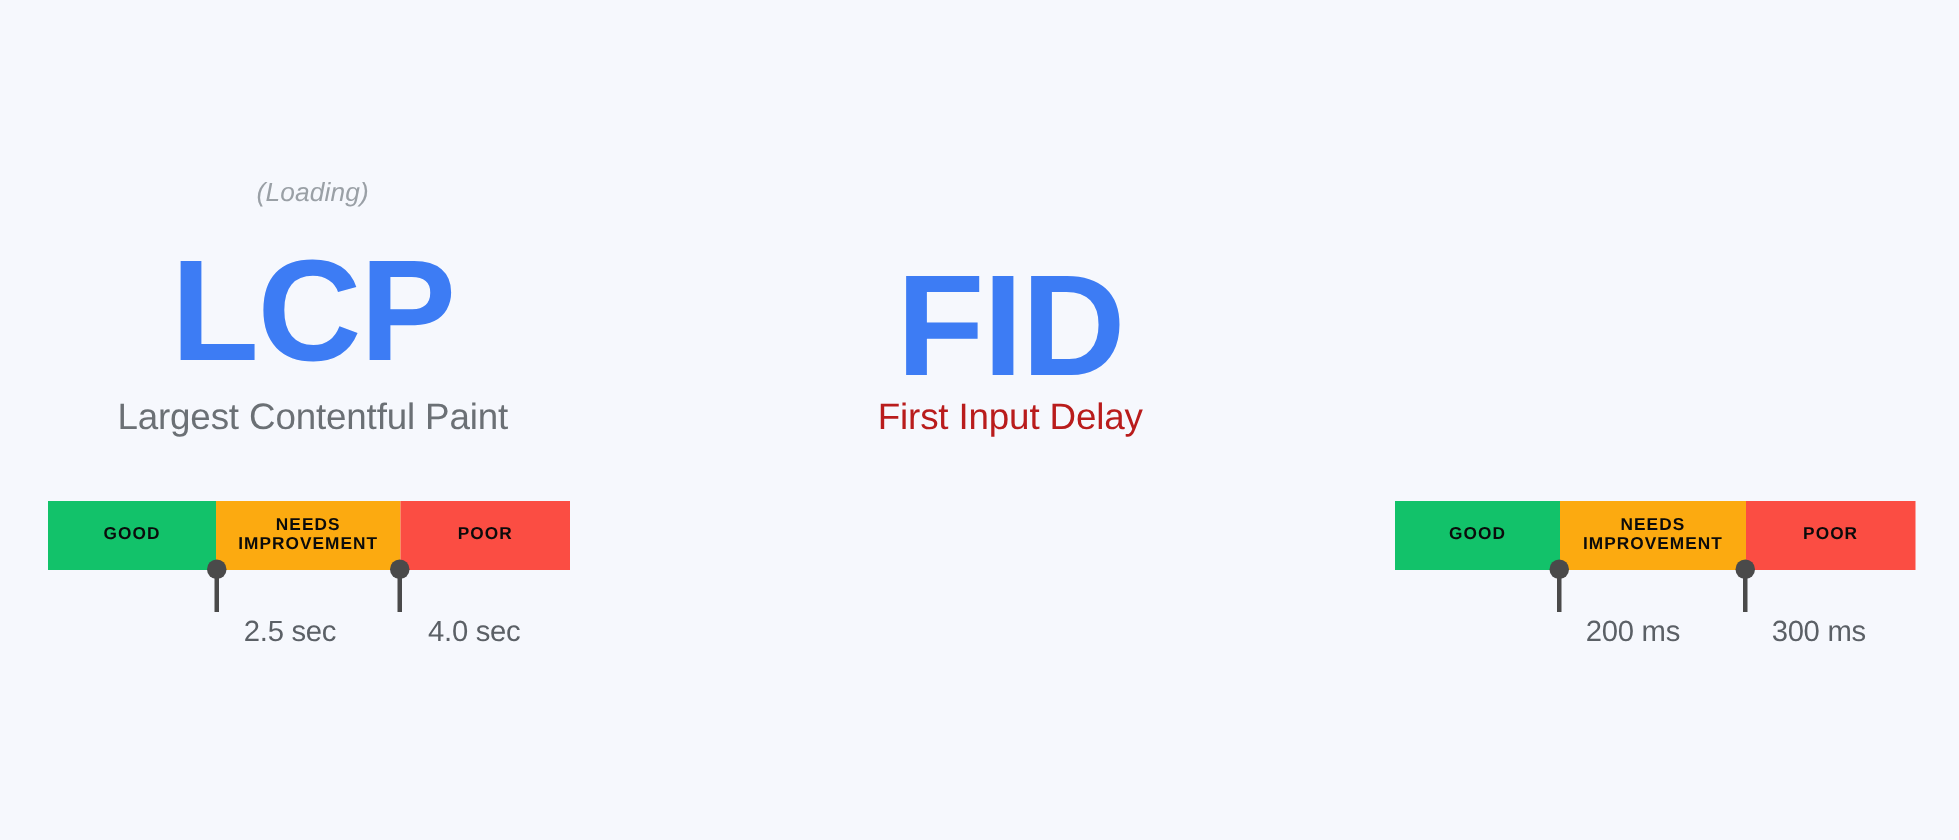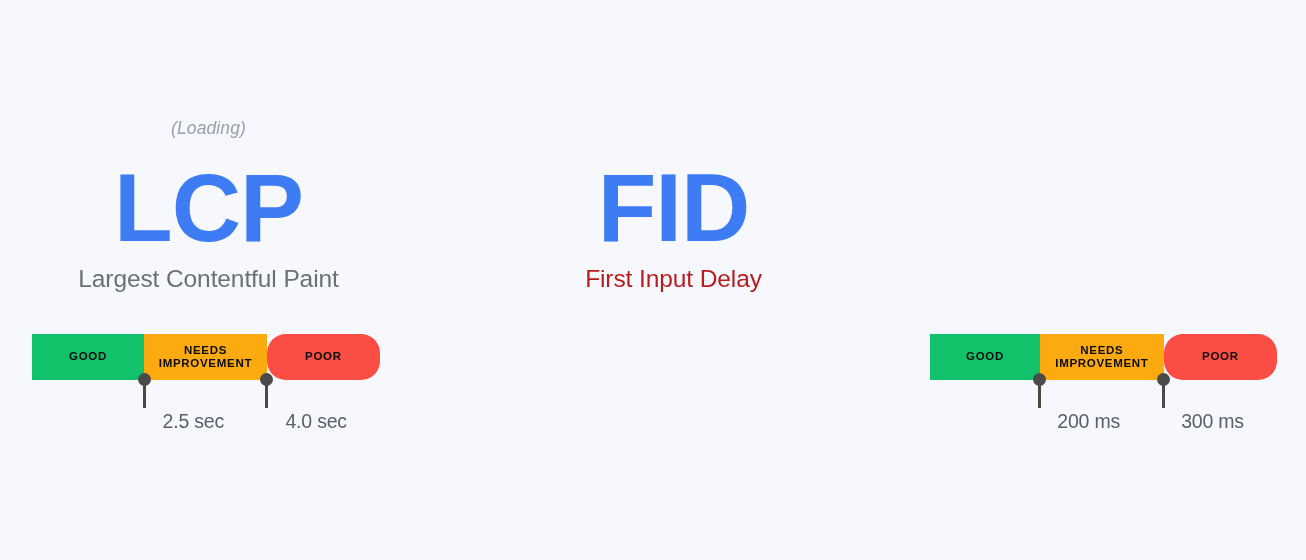--- a/index.html
+++ b/index.html
@@ -59,21 +59,21 @@
     width: 449px;
     text-align: center;
     font-size: 96px;
     font-weight: bold;
     color: #3d7cf4;
     line-height: 112px;
     letter-spacing: -1px;
     white-space: nowrap;
   }
   .col-0 .acronym { left: -16px; }
-  .col-1 .acronym { left: 0px; }
+  .col-1 .acronym { left: 0px; margin-top: 10px; }
   .col-2 .acronym { left: 20px; }
 
   .fullname {
     position: absolute;
     top: 265px;
     left: 0;
     width: 449px;
     text-align: center;
     font-size: 24.5px;
     color: #6b7075;
@@ -110,21 +110,21 @@
     text-align: center;
     font-size: 11.5px;
     font-weight: bold;
     color: #0b0b0b;
     letter-spacing: 0.7px;
     line-height: 13.5px;
     box-sizing: border-box;
   }
   .seg.good  { background: #12c26a; }
   .seg.needs { background: #fcaa10; }
-  .seg.poor  { background: #fb4d43; border-radius: 19px; }
+  .seg.poor  { background: #fb4d43; }
 
   
   .marker {
     position: absolute;
     top: 39px;
     width: 0;
     height: 0;
   }
   .marker .stem {
     position: absolute;

